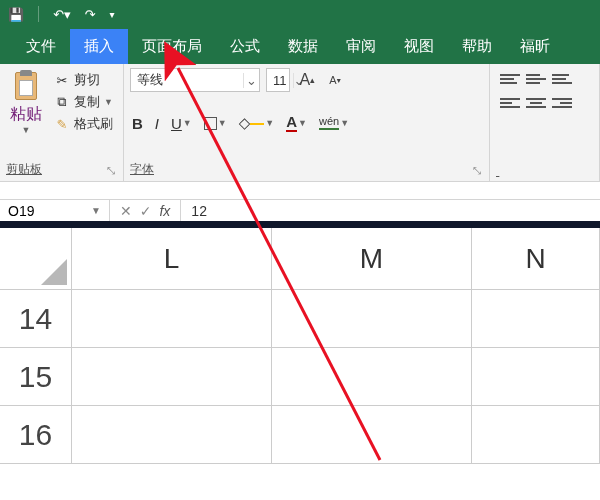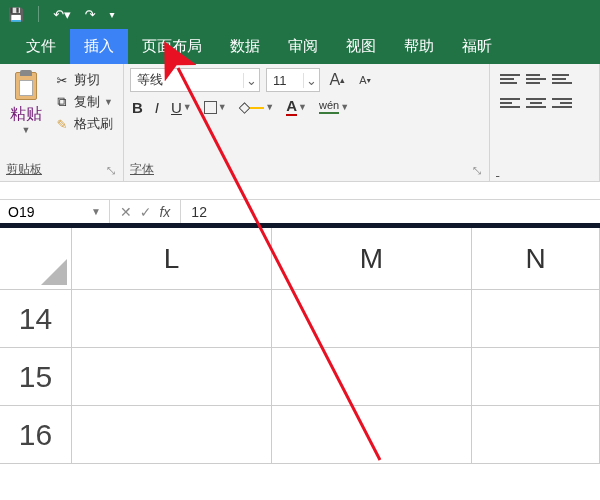--- a/index.html
+++ b/index.html
@@ -24,43 +24,43 @@
 .paste-icon { width: 30px; height: 32px; position: relative; }
 .paste-icon .board { position: absolute; width: 22px; height: 28px; background: #e8b878; border: 1px solid #b88a4a; border-radius: 2px; top: 2px; left: 4px; }
 .paste-icon .clip { position: absolute; width: 12px; height: 6px; background: #888; border-radius: 2px 2px 0 0; top: 0; left: 9px; }
 .paste-icon .sheet { position: absolute; width: 14px; height: 16px; background: #fff; border: 1px solid #aaa; top: 10px; left: 8px; }
 .paste-label { font-size: 16px; color: #701a75; margin-top: 2px; }
 
 .mini-col { display: flex; flex-direction: column; gap: 2px; font-size: 13px; color: #333; padding-top: 2px; }
 .mini-btn { display: flex; align-items: center; gap: 4px; padding: 1px 4px; cursor: pointer; }
 .mini-btn .ic { width: 16px; height: 16px; display: flex; align-items: center; justify-content: center; font-size: 13px; }
 
-.font-group .group-body { flex-direction: column; gap: 4px; }
+.font-group .group-body { flex-direction: column; gap: 20px; }
 .font-row1 { display: flex; align-items: center; gap: 6px; }
 .combo { display: flex; align-items: center; background: #fff; border: 1px solid #c4c4c4; height: 24px; font-size: 13px; }
 .combo.font { width: 130px; }
-.combo.size { width: 54px; justify-content: space-between; }
+.combo.size { width: 24px; justify-content: space-between; }
 .combo .val { flex: 1; padding: 0 6px; color: #333; }
 .combo .dd { width: 16px; text-align: center; color: #666; border-left: 1px solid #e0e0e0; }
 .a-btn { width: 22px; height: 22px; display: flex; align-items: center; justify-content: center; color: #444; cursor: pointer; }
 .ast { font-size: 16px; } .asm { font-size: 11px; }
 
 .font-row2 { display: flex; align-items: center; gap: 8px; }
 .fbtn { display: flex; align-items: center; cursor: pointer; font-size: 15px; color: #333; padding: 2px; }
 .fbtn .caret { font-size: 9px; color: #666; margin-left: 1px; }
 .under-bar { border-bottom: 2px solid; padding-bottom: 1px; line-height: 1; }
 
 .align-group .group-body { flex-direction: column; gap: 6px; padding: 2px 4px; }
 .align-row { display: flex; gap: 6px; }
 .al-btn { width: 20px; height: 18px; display: flex; flex-direction: column; justify-content: center; gap: 2px; cursor: pointer; }
 .al-btn span { height: 2px; background: #555; }
 
 .blank-bar { height: 18px; background: #fff; border-bottom: 1px solid #d4d4d4; }
 
-.formula-bar { height: 28px; background: #fff; border-bottom: 5px solid #0f172a; display: flex; align-items: center; font-size: 14px; }
+.formula-bar { height: 28px; background: #fff; border-bottom: 7px solid #0f172a; display: flex; align-items: center; font-size: 14px; }
 .name-box { width: 110px; border-right: 1px solid #d4d4d4; padding: 0 8px; display: flex; align-items: center; justify-content: space-between; height: 100%; }
 .name-box .caret { font-size: 10px; color: #777; }
 .fx-btns { display: flex; align-items: center; gap: 8px; padding: 0 10px; border-right: 1px solid #d4d4d4; height: 100%; color: #888; }
 .fx-btns .fx { font-style: italic; color: #555; }
 .fx-input { flex: 1; padding: 0 10px; color: #333; }
 
 .grid { display: flex; flex-direction: column; }
 .col-headers { display: flex; height: 62px; }
 .corner { width: 72px; border-right: 1px solid #ccc; border-bottom: 1px solid #ccc; display: flex; align-items: flex-end; justify-content: flex-end; padding: 4px; }
 .corner svg { width: 26px; height: 26px; }
@@ -81,20 +81,21 @@
   <span class="sep"></span>
   <span class="tb-icon"><span>↶</span>▾</span>
   <span class="tb-icon">↷</span>
   <span class="tb-icon" style="font-size:10px">▾</span>
 </div>
 
 <div class="tabs">
   <div class="tab">文件</div>
   <div class="tab hover">插入</div>
   <div class="tab">页面布局</div>
+  <div class="tab">公式</div>
   <div class="tab">数据</div>
   <div class="tab">审阅</div>
   <div class="tab">视图</div>
   <div class="tab">帮助</div>
   <div class="tab">福昕</div>
 </div>
 
 <div class="ribbon">
   <div class="group">
     <div class="group-body">

